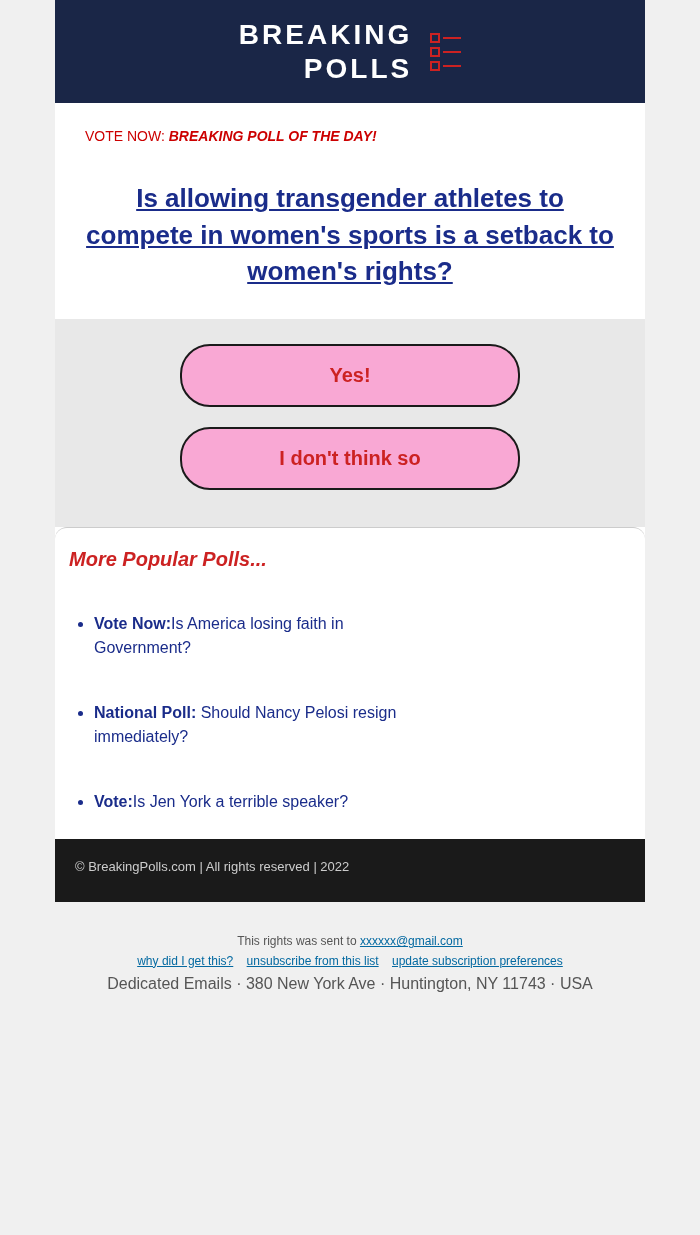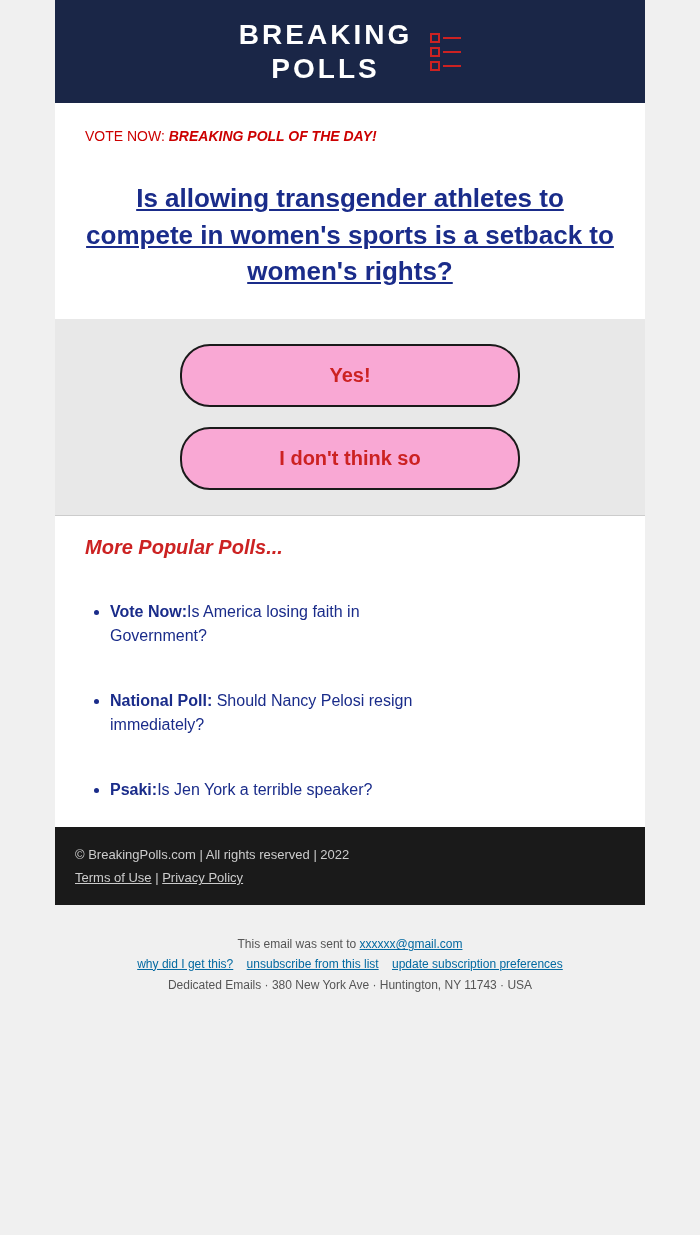--- a/index.html
+++ b/index.html
@@ -100,28 +100,29 @@
       border: 2px solid #1a1a1a;
       border-radius: 30px;
       color: #cc2222;
       font-size: 20px;
       font-weight: bold;
       text-align: center;
       cursor: pointer;
       text-decoration: none;
     }
     .vote-btn:last-child {
-      margin-bottom: 0;
+      margin-bottom: 12px;
     }
 
     
     .more-polls-section {
       background: #ffffff;
-      padding: 20px 30px 25px 30px;
+      padding: 20px 30px 25px 14px;
       border-top: 1px solid #cccccc;
+      border-radius: 12px;
     }
     .more-polls-title {
       color: #cc2222;
       font-style: italic;
       font-size: 20px;
       font-weight: bold;
       margin-bottom: 15px;
     }
     .more-polls-list {
       list-style: disc;
@@ -178,34 +179,34 @@
     .email-footer-text {
       font-size: 12px;
       color: #555555;
       line-height: 1.6;
     }
     .email-footer-text a {
       color: #0369a1;
       text-decoration: underline;
     }
     .email-footer-address {
-      font-size: 12px;
+      font-size: 16px;
       color: #555555;
       margin-top: 4px;
     }
   </style>
 </head>
 <body>
 
 <div class="email-wrapper">
   <div class="main-container">
 
     <div class="header">
       <div class="header-logo-area">
-        <div style="color:#ffffff; font-size:28px; font-weight:900; letter-spacing:3px; line-height:1.2; ">
+        <div style="color:#ffffff; font-size:28px; font-weight:900; letter-spacing:3px; line-height:1.2; text-align:right;">
           <span>BREAKING</span><br>
           <span>POLLS</span>
         </div>
         <div class="logo-icon">
           <div class="logo-icon-row">
             <div class="logo-box"></div>
             <div class="logo-line"></div>
           </div>
           <div class="logo-icon-row">
             <div class="logo-box"></div>
@@ -234,39 +235,34 @@
     <div class="more-polls-section">
       <div class="more-polls-title">More Popular Polls...</div>
       <ul class="more-polls-list">
         <li>
           <span class="poll-link-bold">Vote Now:</span><span class="poll-link-normal">Is America losing faith in<br>Government?</span>
         </li>
         <li>
           <span class="poll-link-bold">National Poll:</span><span class="poll-link-normal"> Should Nancy Pelosi resign<br>immediately?</span>
         </li>
         <li>
-          <span class="poll-link-bold">Psaki:</span><span class="poll-link-normal">Is Jen York a terrible speaker?</span>
+          <span class="poll-link-bold">Vote:</span><span class="poll-link-normal">Is Jen York a terrible speaker?</span>
         </li>
       </ul>
     </div>
 
     <div class="footer">
       <div class="footer-copyright">© BreakingPolls.com | All rights reserved | 2022</div>
-      <div class="footer-links">
-        <a href="#">Terms of Use</a>
-        <span> | </span>
-        <a href="#">Privacy Policy</a>
-      </div>
     </div>
 
   </div>
 
   <div class="email-footer">
     <div class="email-footer-text">
-      <span>This email was sent to </span><a href="#">xxxxxx@gmail.com</a><br>
+      <span>This rights was sent to </span><a href="#">xxxxxx@gmail.com</a><br>
       <a href="#">why did I get this?</a>&nbsp;&nbsp;&nbsp;
       <a href="#">unsubscribe from this list</a>&nbsp;&nbsp;&nbsp;
       <a href="#">update subscription preferences</a>
     </div>
     <div class="email-footer-address">Dedicated Emails · 380 New York Ave · Huntington, NY 11743 · USA</div>
   </div>
 
 </div>
 
 </body></html>

